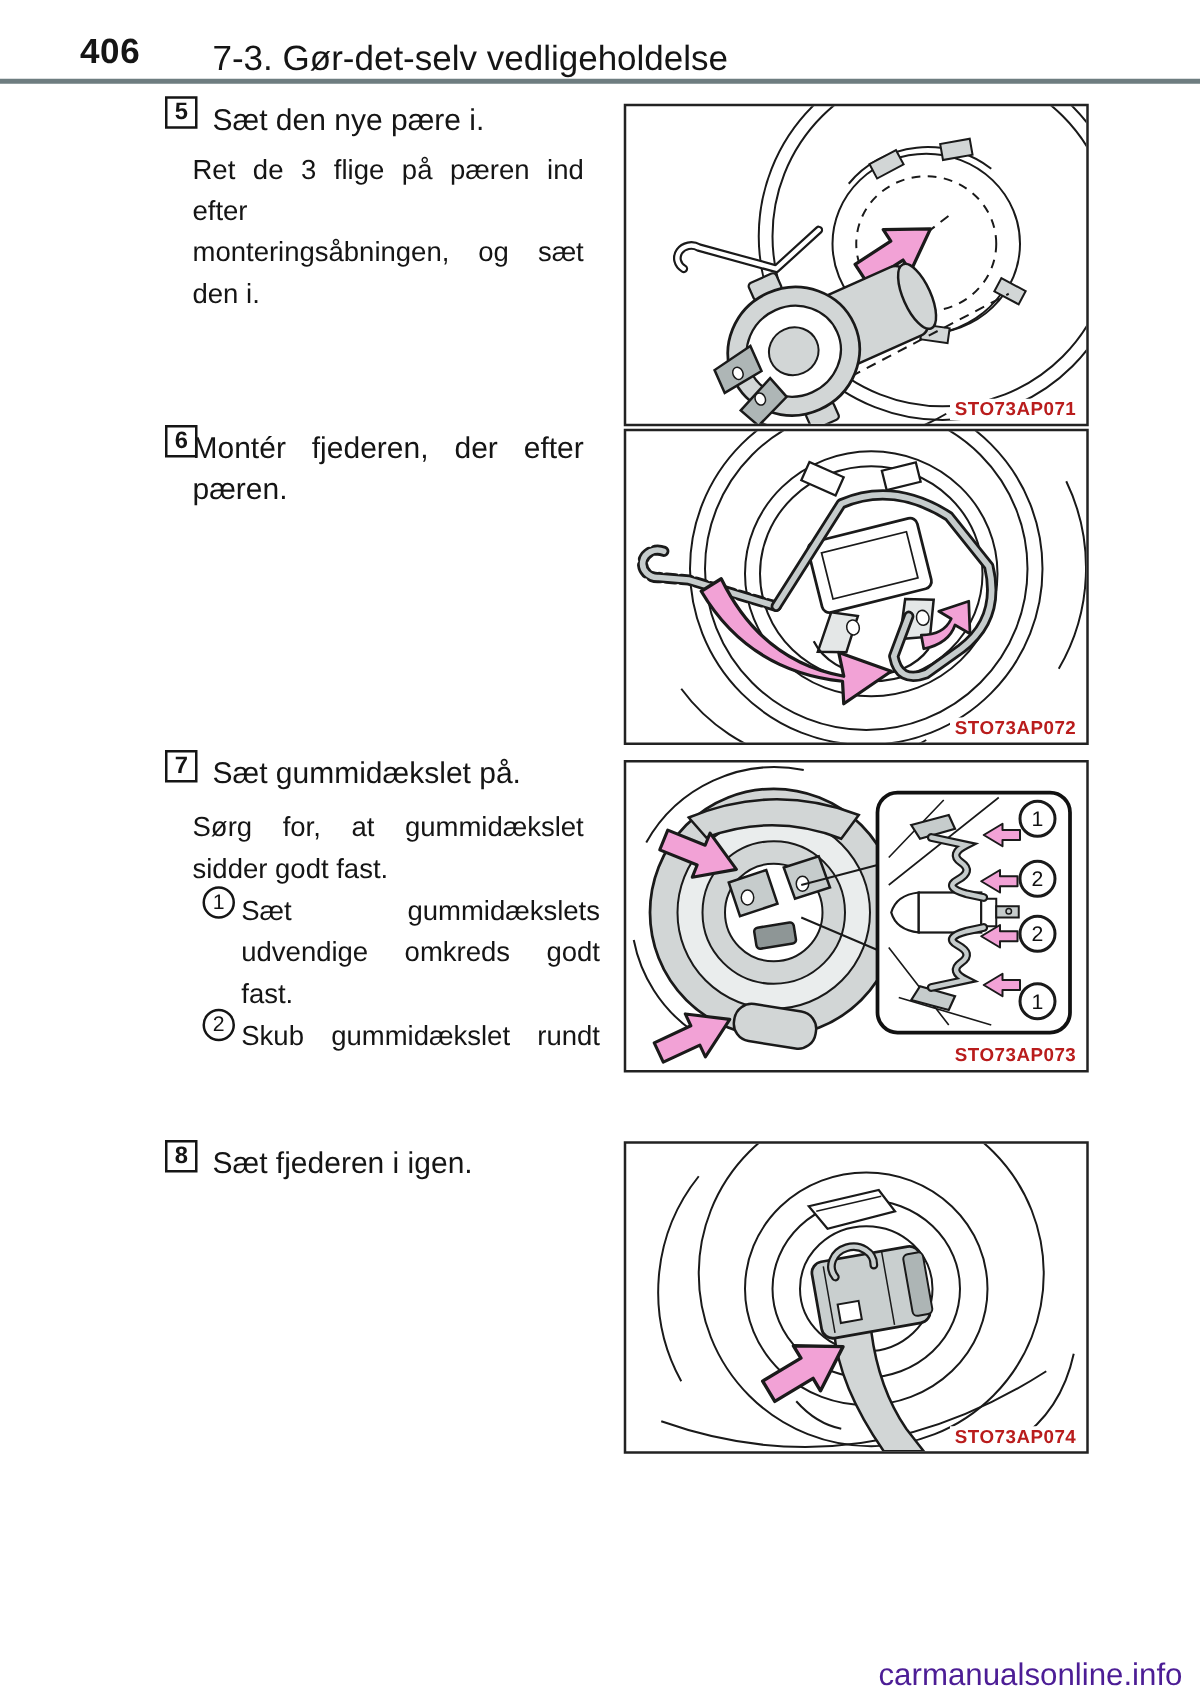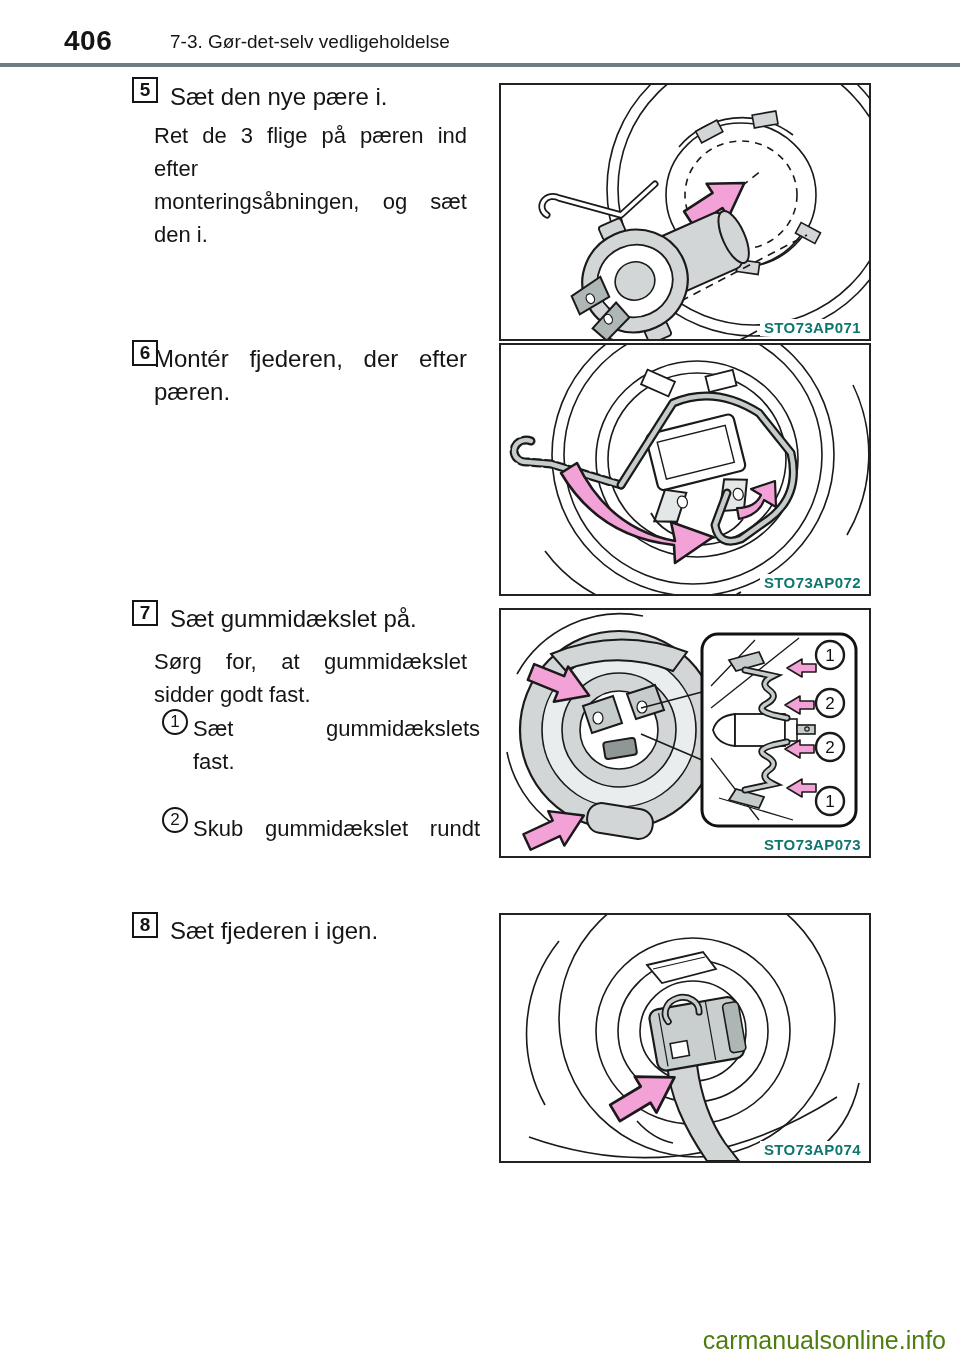--- a/index.html
+++ b/index.html
@@ -2,21 +2,21 @@
 <html lang="da"><head>
 <meta charset="utf-8">
 <style>
   html,body{margin:0;padding:0;background:#ffffff;}
   #page{
     position:relative; width:960px; height:1360px; background:#ffffff;
     font-family:"Liberation Sans", sans-serif; color:#151515; overflow:hidden;
   }
   
   .pagenum{position:absolute; left:64px; top:25px; font-size:28px; font-weight:bold; letter-spacing:0.5px;text-align:right;}
-  .chapter{position:absolute; left:170px; top:31px; font-size:19px;}
+  .chapter{position:absolute; left:170px; top:31px; font-size:28px;}
   .rule{position:absolute; left:0; top:63px; width:960px; height:4px; background:#6E7D80;}
   
   .nbox{
     position:absolute; left:132px; width:26px; height:26px; border:2.5px solid #151515;
     font-size:19px; font-weight:bold; display:flex; align-items:center; justify-content:center;
     background:#fff; box-sizing:border-box;
   }
   
   .ttl{position:absolute; left:170px; font-size:24px; line-height:33px; white-space:nowrap;}
   .tblock{position:absolute; left:154px; width:313px;}
@@ -27,23 +27,23 @@
   
   .cnum{
     position:absolute; left:162px; width:26px; height:26px; border:2px solid #151515; border-radius:50%;
     font-size:17px; display:flex; align-items:center; justify-content:center; box-sizing:border-box; background:#fff;
   }
   
   .fig{position:absolute; left:499px; width:368px; border:2px solid #222; background:#fff; box-sizing:content-box;}
   .fig svg{display:block;}
   .figlabel{
     position:absolute; right:8px; bottom:3px; font-size:15px; font-weight:bold;
-    letter-spacing:0.4px; color:#0f766e; background:#fff; padding-left:4px;
-  }
-  .watermark{position:absolute; top:1326px; right:14px; font-size:25px; color:#4d7c0f;}
+    letter-spacing:0.4px; color:#b91c1c; background:#fff; padding-left:4px;
+  }
+  .watermark{position:absolute; top:1326px; right:14px; font-size:25px; color:#4c1d95;}
 </style>
 </head>
 <body>
 
 <div id="page">
 
   <div class="pagenum">406</div>
   <div class="chapter">7-3. Gør-det-selv vedligeholdelse</div>
   <div class="rule"></div>
 
@@ -150,20 +150,21 @@
   <div class="ttl" style="top:602px">Sæt gummidækslet på.</div>
   <div class="tblock" style="top:645px">
     <div class="ln j">Sørg for, at gummidækslet</div>
     <div class="ln">sidder godt fast.</div>
   </div>
   <div class="cnum" style="top:709px">
     <span>1</span>
   </div>
   <div class="tblock sub" style="top:712px">
     <div class="ln j">Sæt gummidækslets</div>
+    <div class="ln j">udvendige omkreds godt</div>
     <div class="ln">fast.</div>
   </div>
   <div class="cnum" style="top:807px">
     <span>2</span>
   </div>
   <div class="tblock sub" style="top:812px">
     <div class="ln j">Skub gummidækslet rundt</div>
   </div>
 
   <div class="fig" style="top:608px; height:246px">

